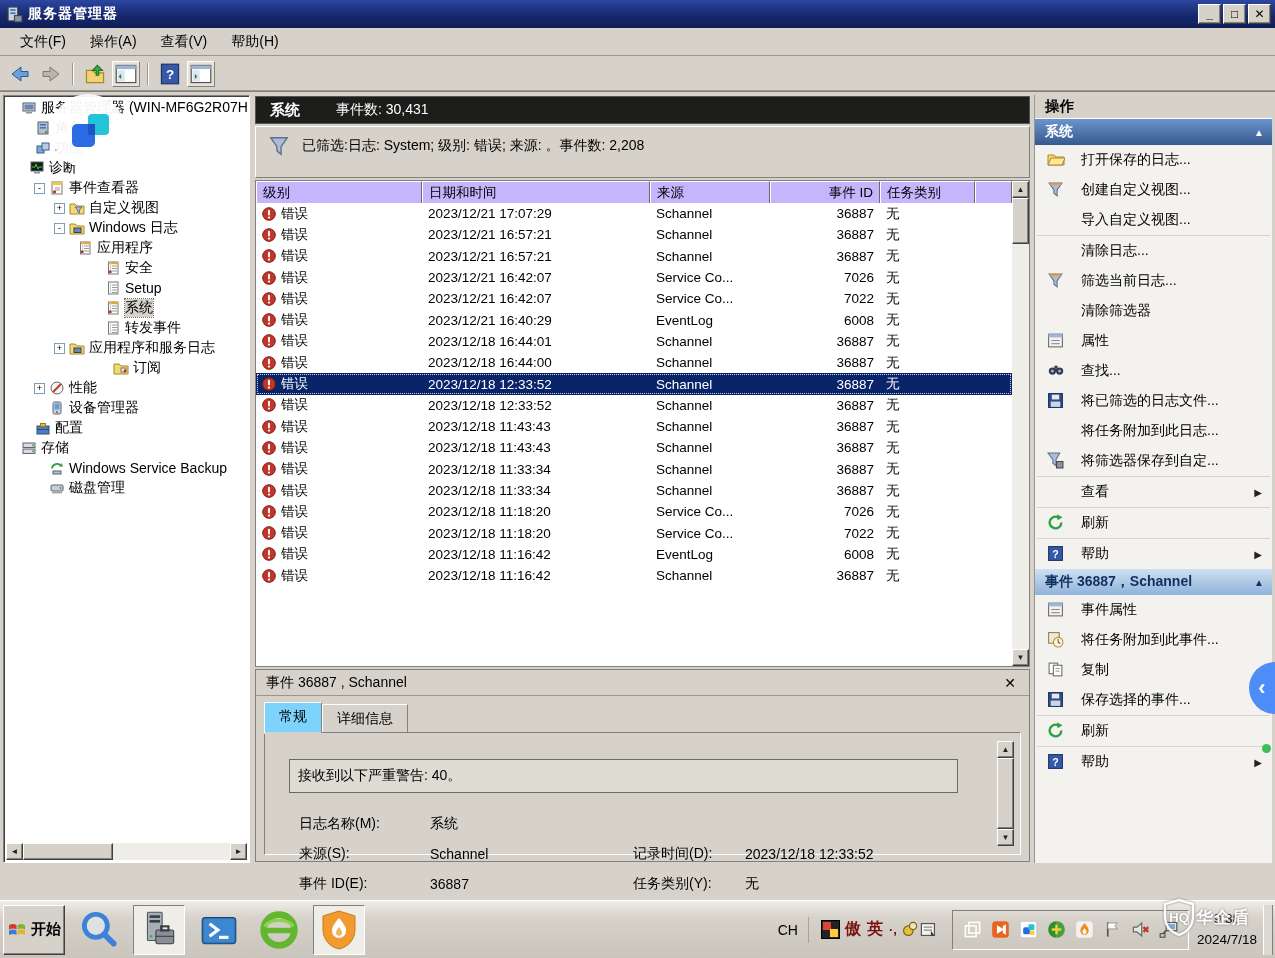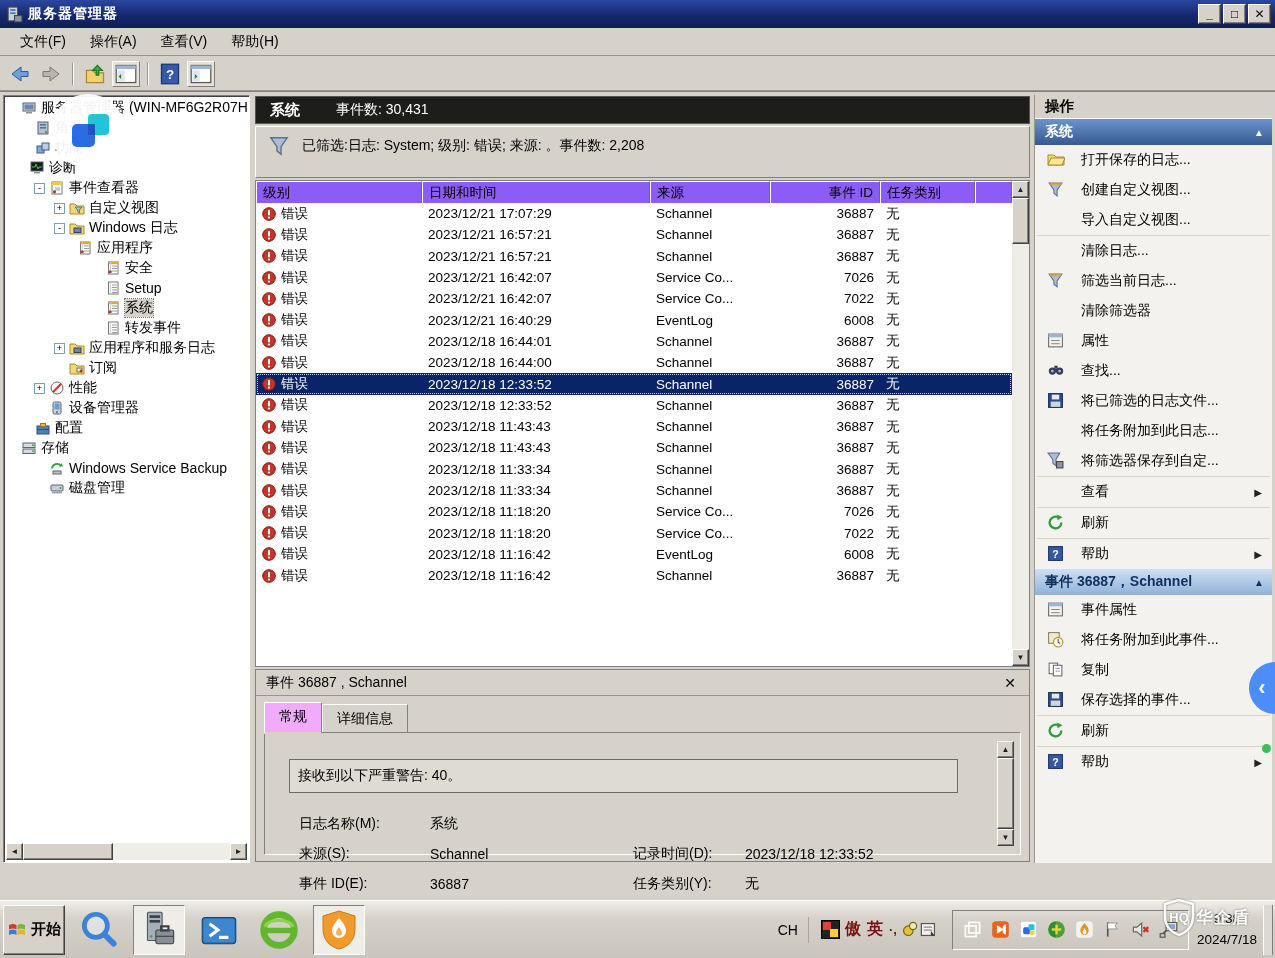--- a/index.html
+++ b/index.html
@@ -48,41 +48,41 @@
     display:flex;align-items:center;padding-left:14px;border:1px solid #555;}
   #log-title{font-size:15px;font-weight:bold;margin-right:36px;}
   #log-count{font-size:14px;}
   #filter-bar{position:absolute;left:1px;top:31px;right:1px;height:52px;background:#d6d2ca;
     border:1px solid;border-color:#fff #808080 #808080 #fff;}
   #filter-bar .funnel{position:absolute;left:12px;top:8px;}
   #filter-text{position:absolute;left:46px;top:10px;font-size:14px;color:#000;}
   #grid{position:absolute;left:1px;top:85px;right:1px;height:487px;background:#fff;
     border:1px solid #808080;}
   #grid-header{position:absolute;left:0;top:0;right:17px;height:22px;display:flex;background:#d6d2ca;}
-  .gh-cell{height:28px;border:1px solid;border-color:#fff #6e6a62 #6e6a62 #fff;background:#8b5cf6;
+  .gh-cell{height:28px;border:1px solid;border-color:#fff #6e6a62 #6e6a62 #fff;background:#c4b5fd;
     font-size:13.5px;padding:2px 6px;color:#000;white-space:nowrap;overflow:hidden;}
   #grid-rows{position:absolute;left:0;top:22px;right:17px;bottom:0;overflow:hidden;background:#fff;}
   .lv-row{height:21.3px;display:flex;align-items:center;font-size:13.5px;color:#000;white-space:nowrap;}
   .lv-row.selected{background:#0a246a;color:#fff;outline:1px dotted #c7d0e8;outline-offset:-2px;}
   .lv-cell{padding:0 6px;overflow:hidden;flex:none;}
   .lv-level{display:flex;align-items:center;gap:5px;}
   .err-ico{width:14px;height:14px;flex:none;display:inline-block;}
   #grid-vscroll{position:absolute;right:0;top:0;bottom:0;width:17px;background:#efede8;display:flex;flex-direction:column;}
   .sb-track{flex:1;}
   .sb-thumb-v{height:46px;width:17px;background:#d6d2ca;border:1px solid;border-color:#fff #404040 #404040 #fff;box-shadow:inset -1px -1px 0 #808080;}
 
   
   #detail{position:absolute;left:1px;top:574px;right:1px;bottom:1px;background:#d6d2ca;border:1px solid #808080;}
   #detail-header{position:absolute;left:0;top:0;right:0;height:26px;border-bottom:1px solid #9a968e;
     display:flex;align-items:center;padding:0 10px;font-size:14px;color:#000;background:#d6d2ca;}
   #detail-close{margin-left:auto;font-size:14px;font-weight:bold;width:18px;text-align:center;}
   #detail-tabs{position:absolute;left:8px;top:34px;display:flex;}
   .tab{font-size:14px;padding:5px 14px;border:1px solid;border-color:#fff #808080 transparent #fff;
     background:#d6d2ca;position:relative;}
-  .tab.active{border-bottom:2px solid #d6d2ca;top:-2px;background:#f0abfc;z-index:2;height:32px;}
+  .tab.active{border-bottom:2px solid #d6d2ca;top:-2px;background:#7dd3fc;z-index:2;height:32px;}
   #detail-body{position:absolute;left:8px;top:62px;right:8px;bottom:6px;border:1px solid;
     border-color:#808080 #fff #fff #808080;background:#d6d2ca;}
   #detail-msg{position:absolute;left:24px;top:26px;right:62px;height:34px;background:#dedbd3;
     border:1px solid #6e6a62;display:flex;align-items:center;padding:0 8px;font-size:14px;color:#000;}
   #detail-fields{position:absolute;left:0;top:76px;right:62px;}
   .fld-row{display:grid;grid-template-columns:131px 203px 112px 1fr;padding-left:34px;height:30px;
     align-items:center;font-size:14px;color:#000;}
   #detail-vscroll{position:absolute;right:6px;top:8px;bottom:8px;width:17px;background:#efede8;display:flex;flex-direction:column;}
 
   
@@ -337,21 +337,21 @@
             <span class="tree-label">转发事件</span>
           </div>
           <div class="tree-row" style="padding-left: 48px;">
             <span class="tree-exp">+</span>
             <span class="tree-ico"><svg width="16" height="16" viewBox="0 0 16 16">
                 <path d="M1 4 h5 l2 2 h7 v8 H1 z" fill="#f4d872" stroke="#a88a2a"></path>
                 <rect x="5" y="8" width="7" height="4.5" fill="#6d87b0" stroke="#33455e"></rect>
               </svg></span>
             <span class="tree-label">应用程序和服务日志</span>
           </div>
-          <div class="tree-row" style="padding-left: 48px;">
+          <div class="tree-row" style="padding-left: 48px; margin-left: 44px;">
             <span style="width: 15px; flex: 0 0 auto;"></span>
             <span class="tree-ico"><svg width="16" height="16" viewBox="0 0 16 16">
                 <path d="M1 4 h5 l2 2 h7 v8 H1 z" fill="#f4d872" stroke="#a88a2a"></path>
                 <rect x="8" y="8" width="5" height="4" fill="#efe9e0" stroke="#777"></rect>
                 <circle cx="12" cy="11" r="1.4" fill="#b23327"></circle>
               </svg></span>
             <span class="tree-label">订阅</span>
           </div>
           <div class="tree-row" style="padding-left: 28px;">
             <span class="tree-exp">+</span>

